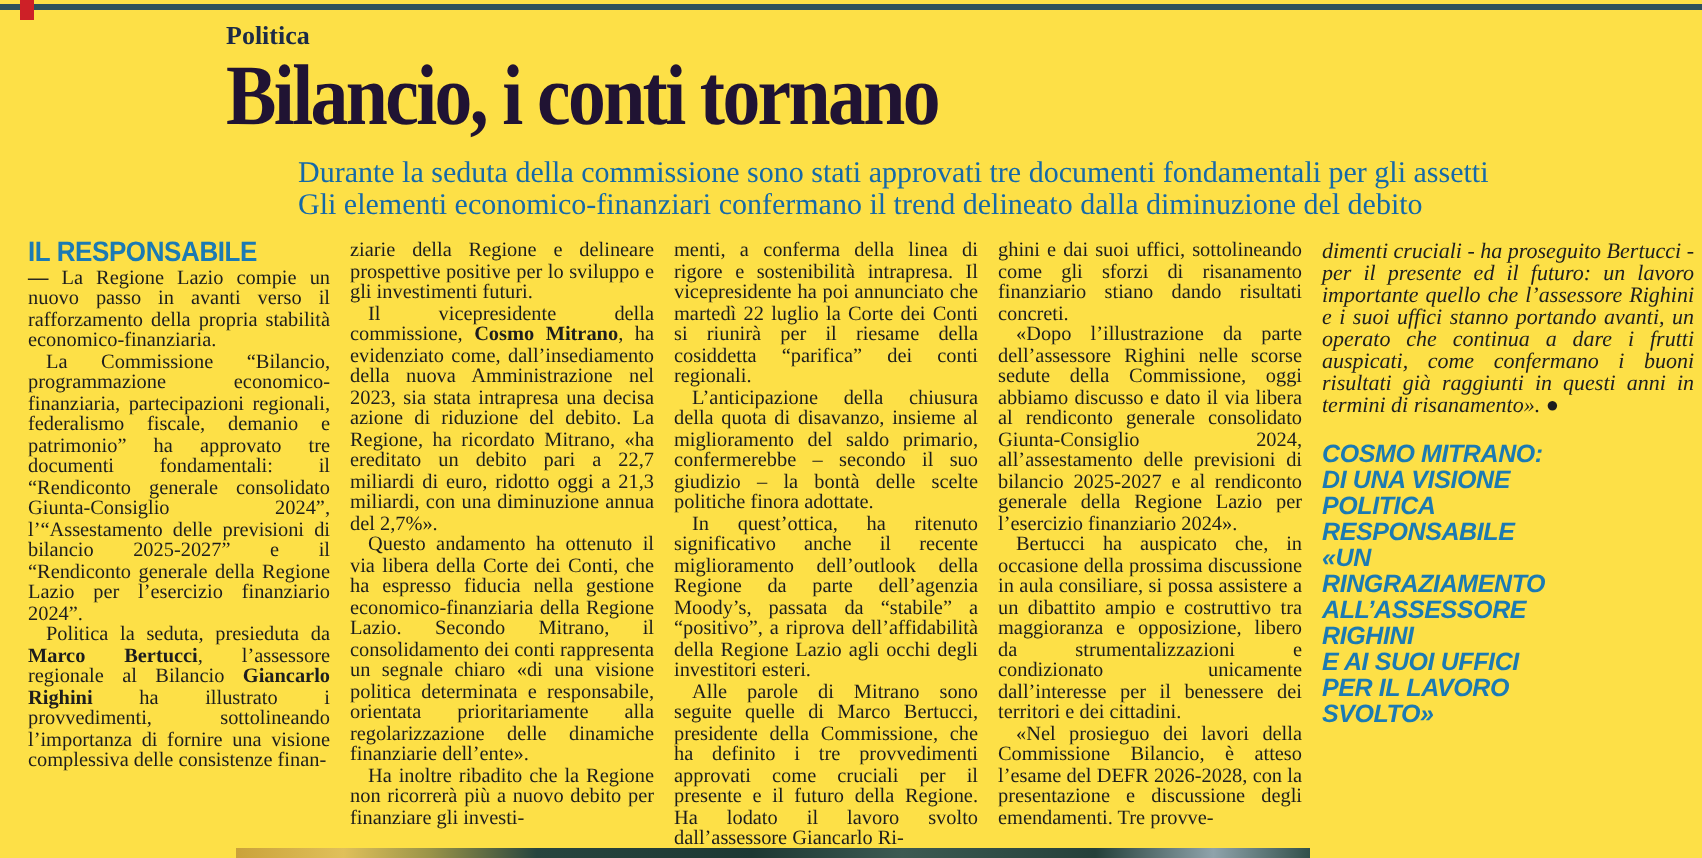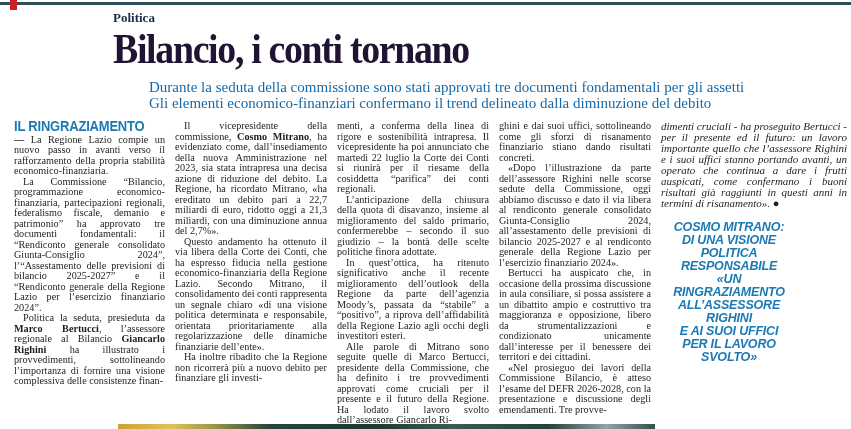--- a/index.html
+++ b/index.html
@@ -1,35 +1,35 @@
 <!DOCTYPE html>
 <html><head>
 <meta charset="utf-8">
 <style>
   html,body{margin:0;padding:0;background:#e8e8e8;}
-  .page{position:relative;width:851px;height:429px;background:#ffffff;overflow:hidden;
+  .page{position:relative;width:851px;height:429px;background:#fde047;overflow:hidden;
         font-family:"Liberation Serif",serif;margin:0 auto;}
   .top-rule{position:absolute;top:2px;left:0;width:851px;height:3px;background:#2e505b;}
   .corner-mark{position:absolute;top:0;left:10px;width:7px;height:10px;background:#cd2027;}
   .header{position:absolute;left:113px;top:10px;width:726px;}
   .kicker{font-size:13px;font-weight:700;color:#1c2b47;}
   .headline{font-size:43px;font-weight:700;color:#201333;letter-spacing:-1.5px;line-height:1.02;
             margin-top:1px;transform:scaleX(0.88);transform-origin:left center;white-space:nowrap;}
   .subhead{margin-top:8px;font-size:15px;line-height:16.5px;color:#1569a9;margin-left:36px;}
   .cols{position:absolute;left:14px;top:121px;display:flex;gap:10px;}
   .col{width:152px;font-size:10.2px;line-height:10.5px;color:#1d1d1d;text-align:justify;}
   .col.c1{width:151px;}
   .col.c5{width:186px;font-size:11px;line-height:11px;font-style:italic;}
   .para{margin:0;}
   .para.indent{text-indent:9px;}
   .bold{font-weight:700;}
   .section-label{font-family:"Liberation Sans",sans-serif;font-weight:700;font-size:13px;
                  color:#1b7ab3;letter-spacing:-0.2px;margin-bottom:3px;transform:scaleY(1.08);
                  transform-origin:left top;}
-  .pull-quote{margin-top:12px;margin-right:50px;text-align:center;
+  .pull-quote{margin-top:12px;margin-right:50px;text-align:left;
               font-family:"Liberation Sans",sans-serif;font-weight:700;font-size:12.5px;
               line-height:13px;color:#1b7ab3;letter-spacing:-0.2px;}
   .photo-strip{position:absolute;left:118px;bottom:0;width:537px;height:5px;
     background:linear-gradient(90deg,#caa23a 0%,#e0c05a 10%,#9a9448 18%,#27453f 28%,
                #1d3833 48%,#3c5a52 62%,#24403a 80%,#8fa3ab 91%,#31504a 100%);}
 </style>
 </head>
 <body>
 
 <div class="page">
@@ -40,28 +40,29 @@
     <div class="kicker">Politica</div>
     <div class="headline">Bilancio, i conti tornano</div>
     <div class="subhead">
       <div>Durante la seduta della commissione sono stati approvati tre documenti fondamentali per gli assetti</div>
       <div>Gli elementi economico-finanziari confermano il trend delineato dalla diminuzione del debito</div>
     </div>
   </div>
 
   <div class="cols">
     <div class="col c1">
-      <div class="section-label">IL RINGRAZIAMENTO</div>
+      <div class="section-label">IL RESPONSABILE</div>
       <div>
           <p class="para"><span class="bold">— </span><span>La Regione Lazio compie un nuovo passo in avanti verso il rafforzamento della propria stabilità economico-finanziaria.</span></p>
           <p class="para indent"><span>La Commissione “Bilancio, programmazione economico-finanziaria, partecipazioni regionali, federalismo fiscale, demanio e patrimonio” ha approvato tre documenti fondamentali: il “Rendiconto generale consolidato Giunta-Consiglio 2024”, l’“Assestamento delle previsioni di bilancio 2025-2027” e il “Rendiconto generale della Regione Lazio per l’esercizio finanziario 2024”.</span></p>
           <p class="para indent"><span>Politica la seduta, presieduta da </span><span class="bold">Marco Bertucci</span><span>, l’assessore regionale al Bilancio </span><span class="bold">Giancarlo Righini</span><span> ha illustrato i provvedimenti, sottolineando l’importanza di fornire una visione complessiva delle consistenze finan-</span></p>
         </div>
     </div>
     <div class="col">
+        <p class="para"><span>ziarie della Regione e delineare prospettive positive per lo sviluppo e gli investimenti futuri.</span></p>
         <p class="para indent"><span>Il vicepresidente della commissione, </span><span class="bold">Cosmo Mitrano</span><span>, ha evidenziato come, dall’insediamento della nuova Amministrazione nel 2023, sia stata intrapresa una decisa azione di riduzione del debito. La Regione, ha ricordato Mitrano, «ha ereditato un debito pari a 22,7 miliardi di euro, ridotto oggi a 21,3 miliardi, con una diminuzione annua del 2,7%».</span></p>
         <p class="para indent"><span>Questo andamento ha ottenuto il via libera della Corte dei Conti, che ha espresso fiducia nella gestione economico-finanziaria della Regione Lazio. Secondo Mitrano, il consolidamento dei conti rappresenta un segnale chiaro «di una visione politica determinata e responsabile, orientata prioritariamente alla regolarizzazione delle dinamiche finanziarie dell’ente».</span></p>
         <p class="para indent"><span>Ha inoltre ribadito che la Regione non ricorrerà più a nuovo debito per finanziare gli investi-</span></p>
       </div>
     <div class="col">
         <p class="para"><span>menti, a conferma della linea di rigore e sostenibilità intrapresa. Il vicepresidente ha poi annunciato che martedì 22 luglio la Corte dei Conti si riunirà per il riesame della cosiddetta “parifica” dei conti regionali.</span></p>
         <p class="para indent"><span>L’anticipazione della chiusura della quota di disavanzo, insieme al miglioramento del saldo primario, confermerebbe – secondo il suo giudizio – la bontà delle scelte politiche finora adottate.</span></p>
         <p class="para indent"><span>In quest’ottica, ha ritenuto significativo anche il recente miglioramento dell’outlook della Regione da parte dell’agenzia Moody’s, passata da “stabile” a “positivo”, a riprova dell’affidabilità della Regione Lazio agli occhi degli investitori esteri.</span></p>
         <p class="para indent"><span>Alle parole di Mitrano sono seguite quelle di Marco Bertucci, presidente della Commissione, che ha definito i tre provvedimenti approvati come cruciali per il presente e il futuro della Regione. Ha lodato il lavoro svolto dall’assessore Giancarlo Ri-</span></p>
       </div>

